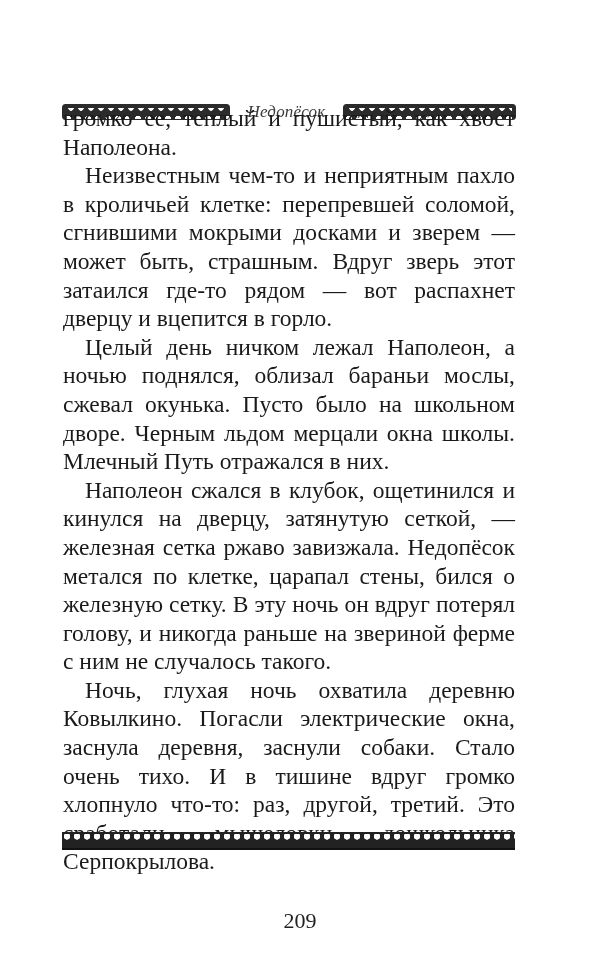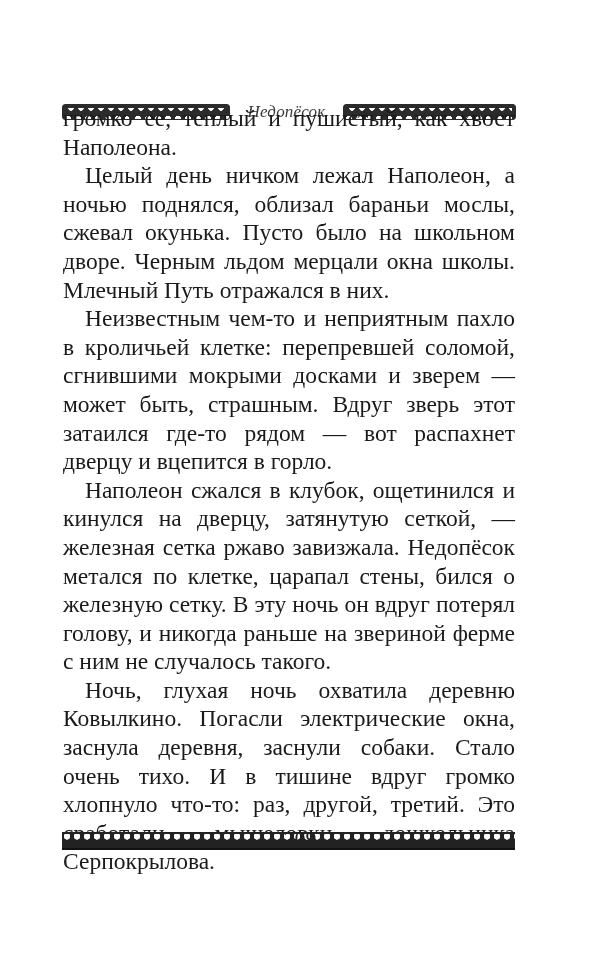--- a/index.html
+++ b/index.html
@@ -35,35 +35,35 @@
   .text p { margin: 0; text-align-last: left; }
   .text p.indent { text-indent: 22px; }
   .footer-orn {
     position: absolute; left: 62px; top: 832px; width: 453px; height: 16px;
     background:
       radial-gradient(circle at 50% 20%, #fff 3px, transparent 3.5px) 0 2px/10px 12px repeat-x,
       #222;
     border-bottom: 2px solid #111;
   }
   .page-number {
-    position: absolute; left: 0; width: 600px; top: 826px; text-align: center;
+    position: absolute; left: 0; width: 600px; top: 908px; text-align: center;
     font-size: 22px; color: #222;
   }
 </style>
 </head>
 <body>
 
 <div class="header">
   <div class="orn orn-left"></div>
   <span class="running-title">Недопёсок</span>
   <div class="orn orn-right"></div>
 </div>
 
 <div class="text">
   <p>громко ее, теплый и пушистый, как хвост Наполеона.</p>
+  <p class="indent">Неизвестным чем-то и неприятным пахло в кроличьей клетке: перепревшей соломой, сгнившими мокрыми досками и зверем — может быть, страшным. Вдруг зверь этот затаился где-то рядом — вот распахнет дверцу и вцепится в горло.</p>
   <p class="indent">Целый день ничком лежал Наполеон, а ночью поднялся, облизал бараньи мослы, сжевал окунька. Пусто было на школьном дворе. Черным льдом мерцали окна школы. Млечный Путь отражался в них.</p>
-  <p class="indent">Неизвестным чем-то и неприятным пахло в кроличьей клетке: перепревшей соломой, сгнившими мокрыми досками и зверем — может быть, страшным. Вдруг зверь этот затаился где-то рядом — вот распахнет дверцу и вцепится в горло.</p>
   <p class="indent">Наполеон сжался в клубок, ощетинился и кинулся на дверцу, затянутую сеткой, — железная сетка ржаво завизжала. Недопёсок метался по клетке, царапал стены, бился о железную сетку. В эту ночь он вдруг потерял голову, и никогда раньше на звериной ферме с ним не случалось такого.</p>
   <p class="indent">Ночь, глухая ночь охватила деревню Ковылкино. Погасли электрические окна, заснула деревня, заснули собаки. Стало очень тихо. И в тишине вдруг громко хлопнуло что-то: раз, другой, третий. Это сработали мышеловки дошкольника Серпокрылова.</p>
 </div>
 
 <div class="footer-orn"></div>
 <div class="page-number">209</div>
 
 </body></html>

